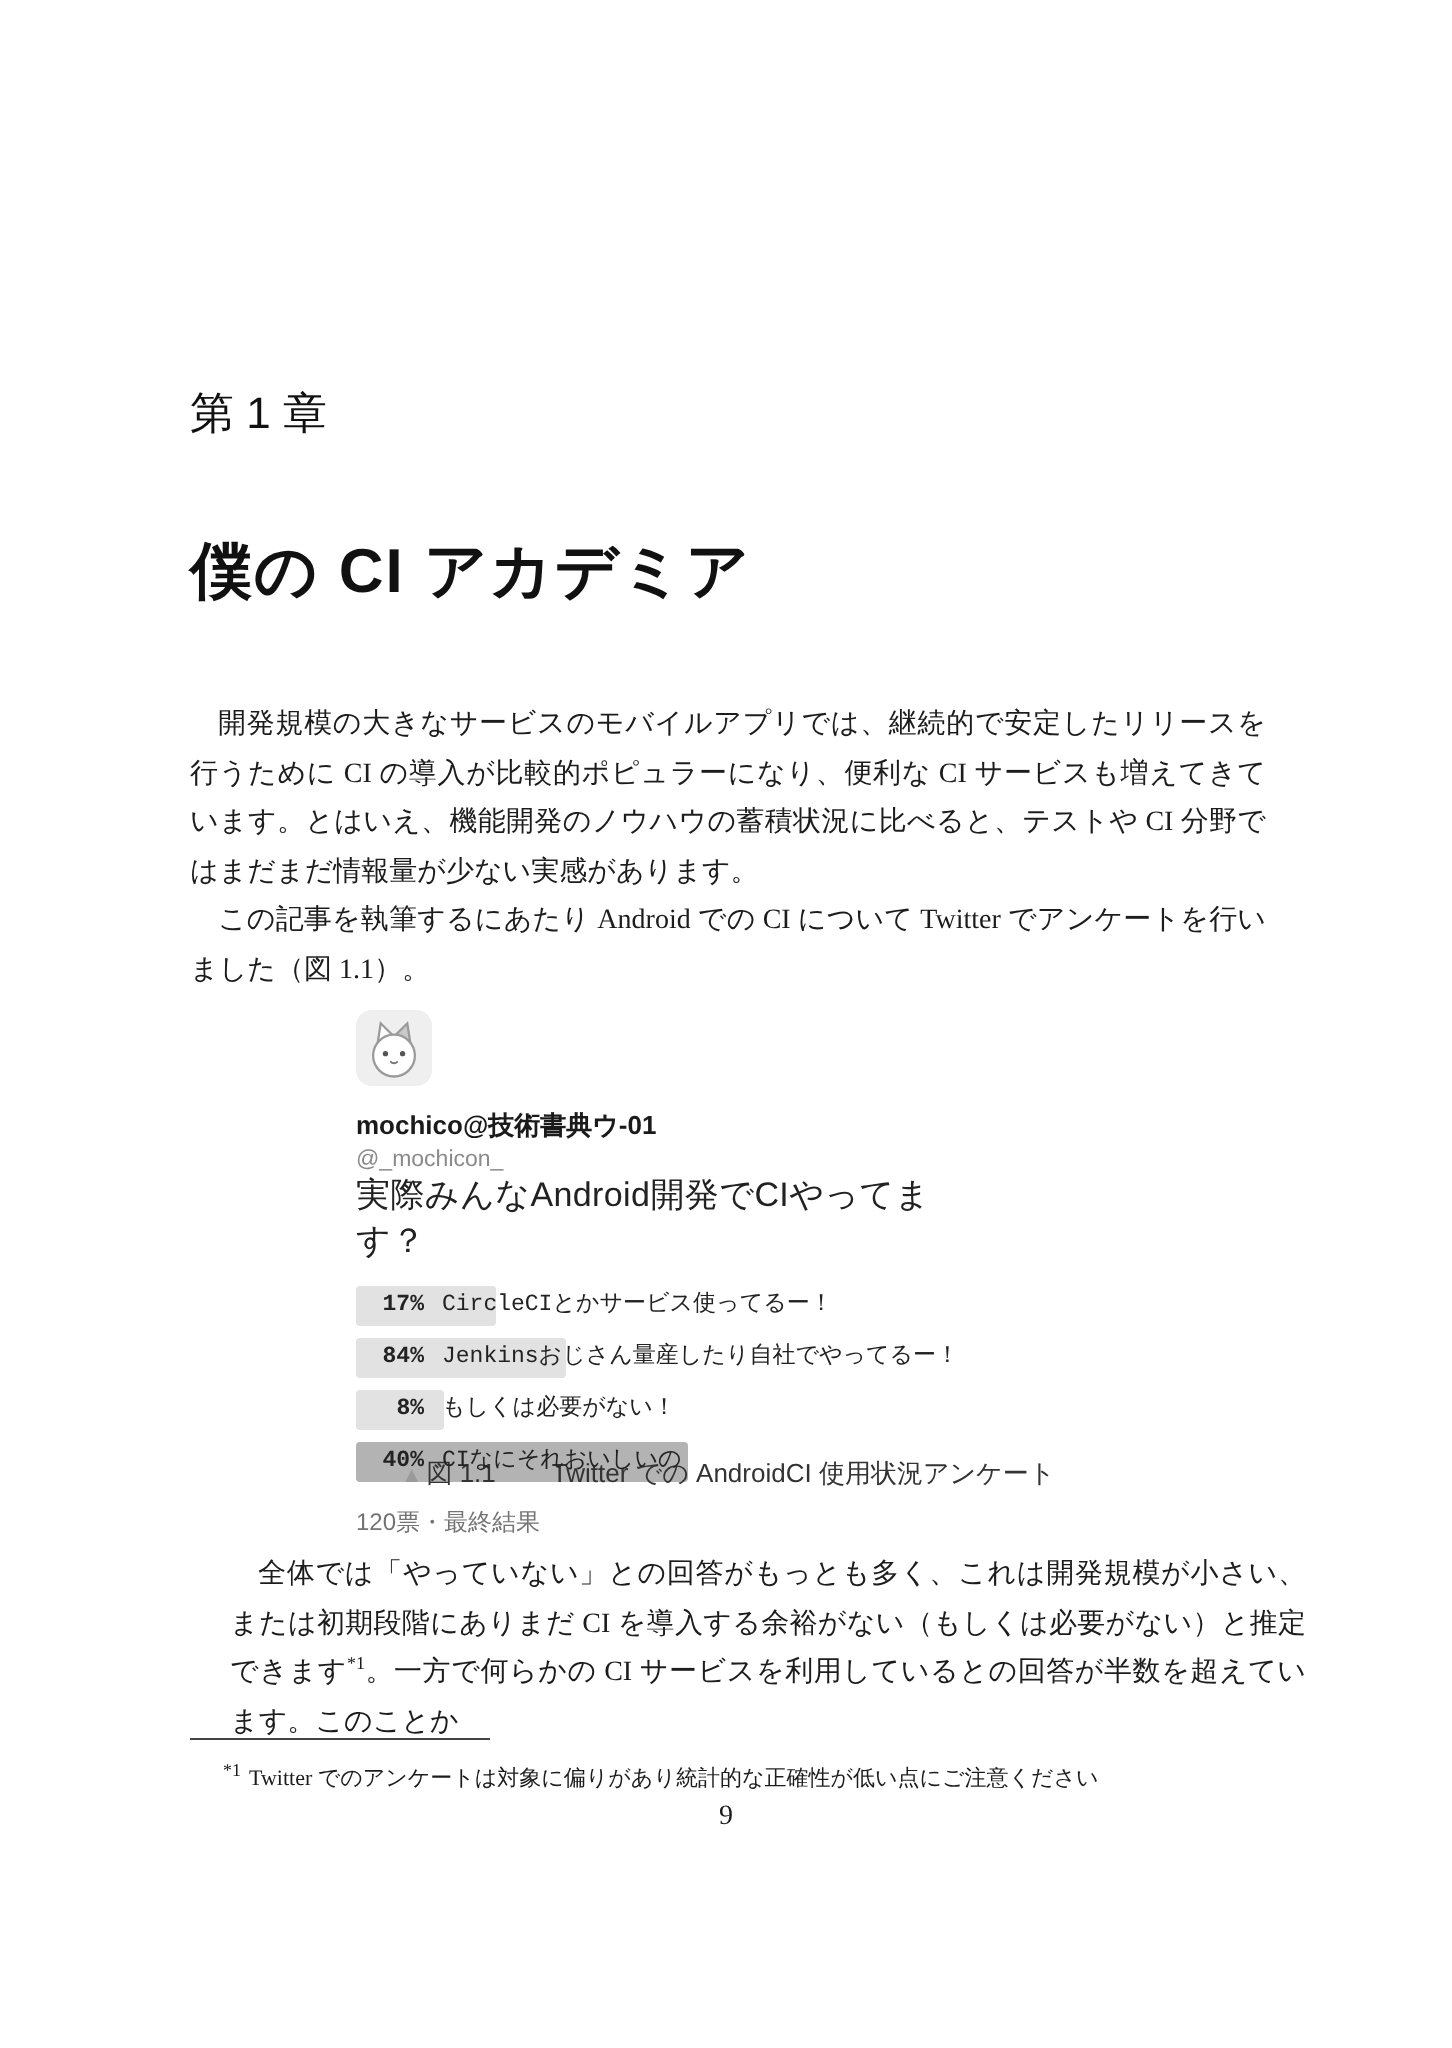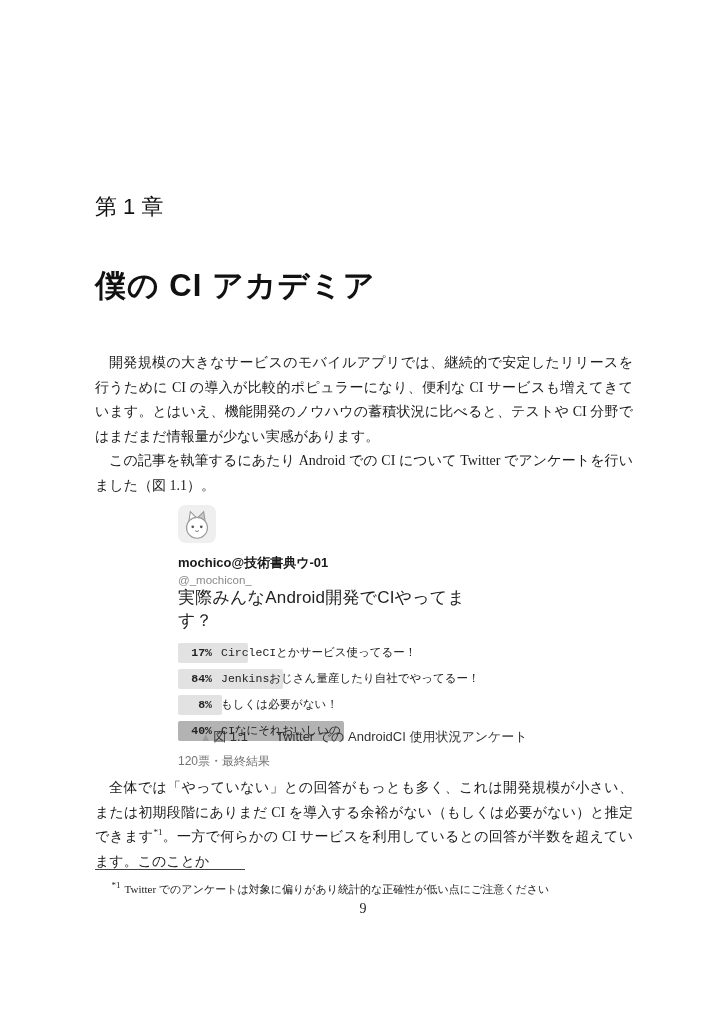--- a/index.html
+++ b/index.html
@@ -26,21 +26,21 @@
     margin-top:20px;
   }
 
   .body-text {
     position:absolute; left:95px; width:538px;
     font-size:14px; line-height:24.5px;
     text-align:justify; color:#1c1c1c;
   }
   .body-text p { text-indent:1em; }
   #text-block-1 { top:351px; }
-  #text-block-2 { top:776px; }
+  #text-block-2 { top:776px;margin-left:20px; }
   sup.ref { font-size:9px; vertical-align:super; line-height:0; }
 
   
   .tweet {
     position:absolute; left:178px; top:505px; width:292px;
     font-family:"Liberation Sans", sans-serif; color:#222;
   }
   .tweet-header { display:flex; align-items:flex-start; gap:9px;flex-direction:column; }
   .avatar {
     width:38px; height:38px; border-radius:8px;

